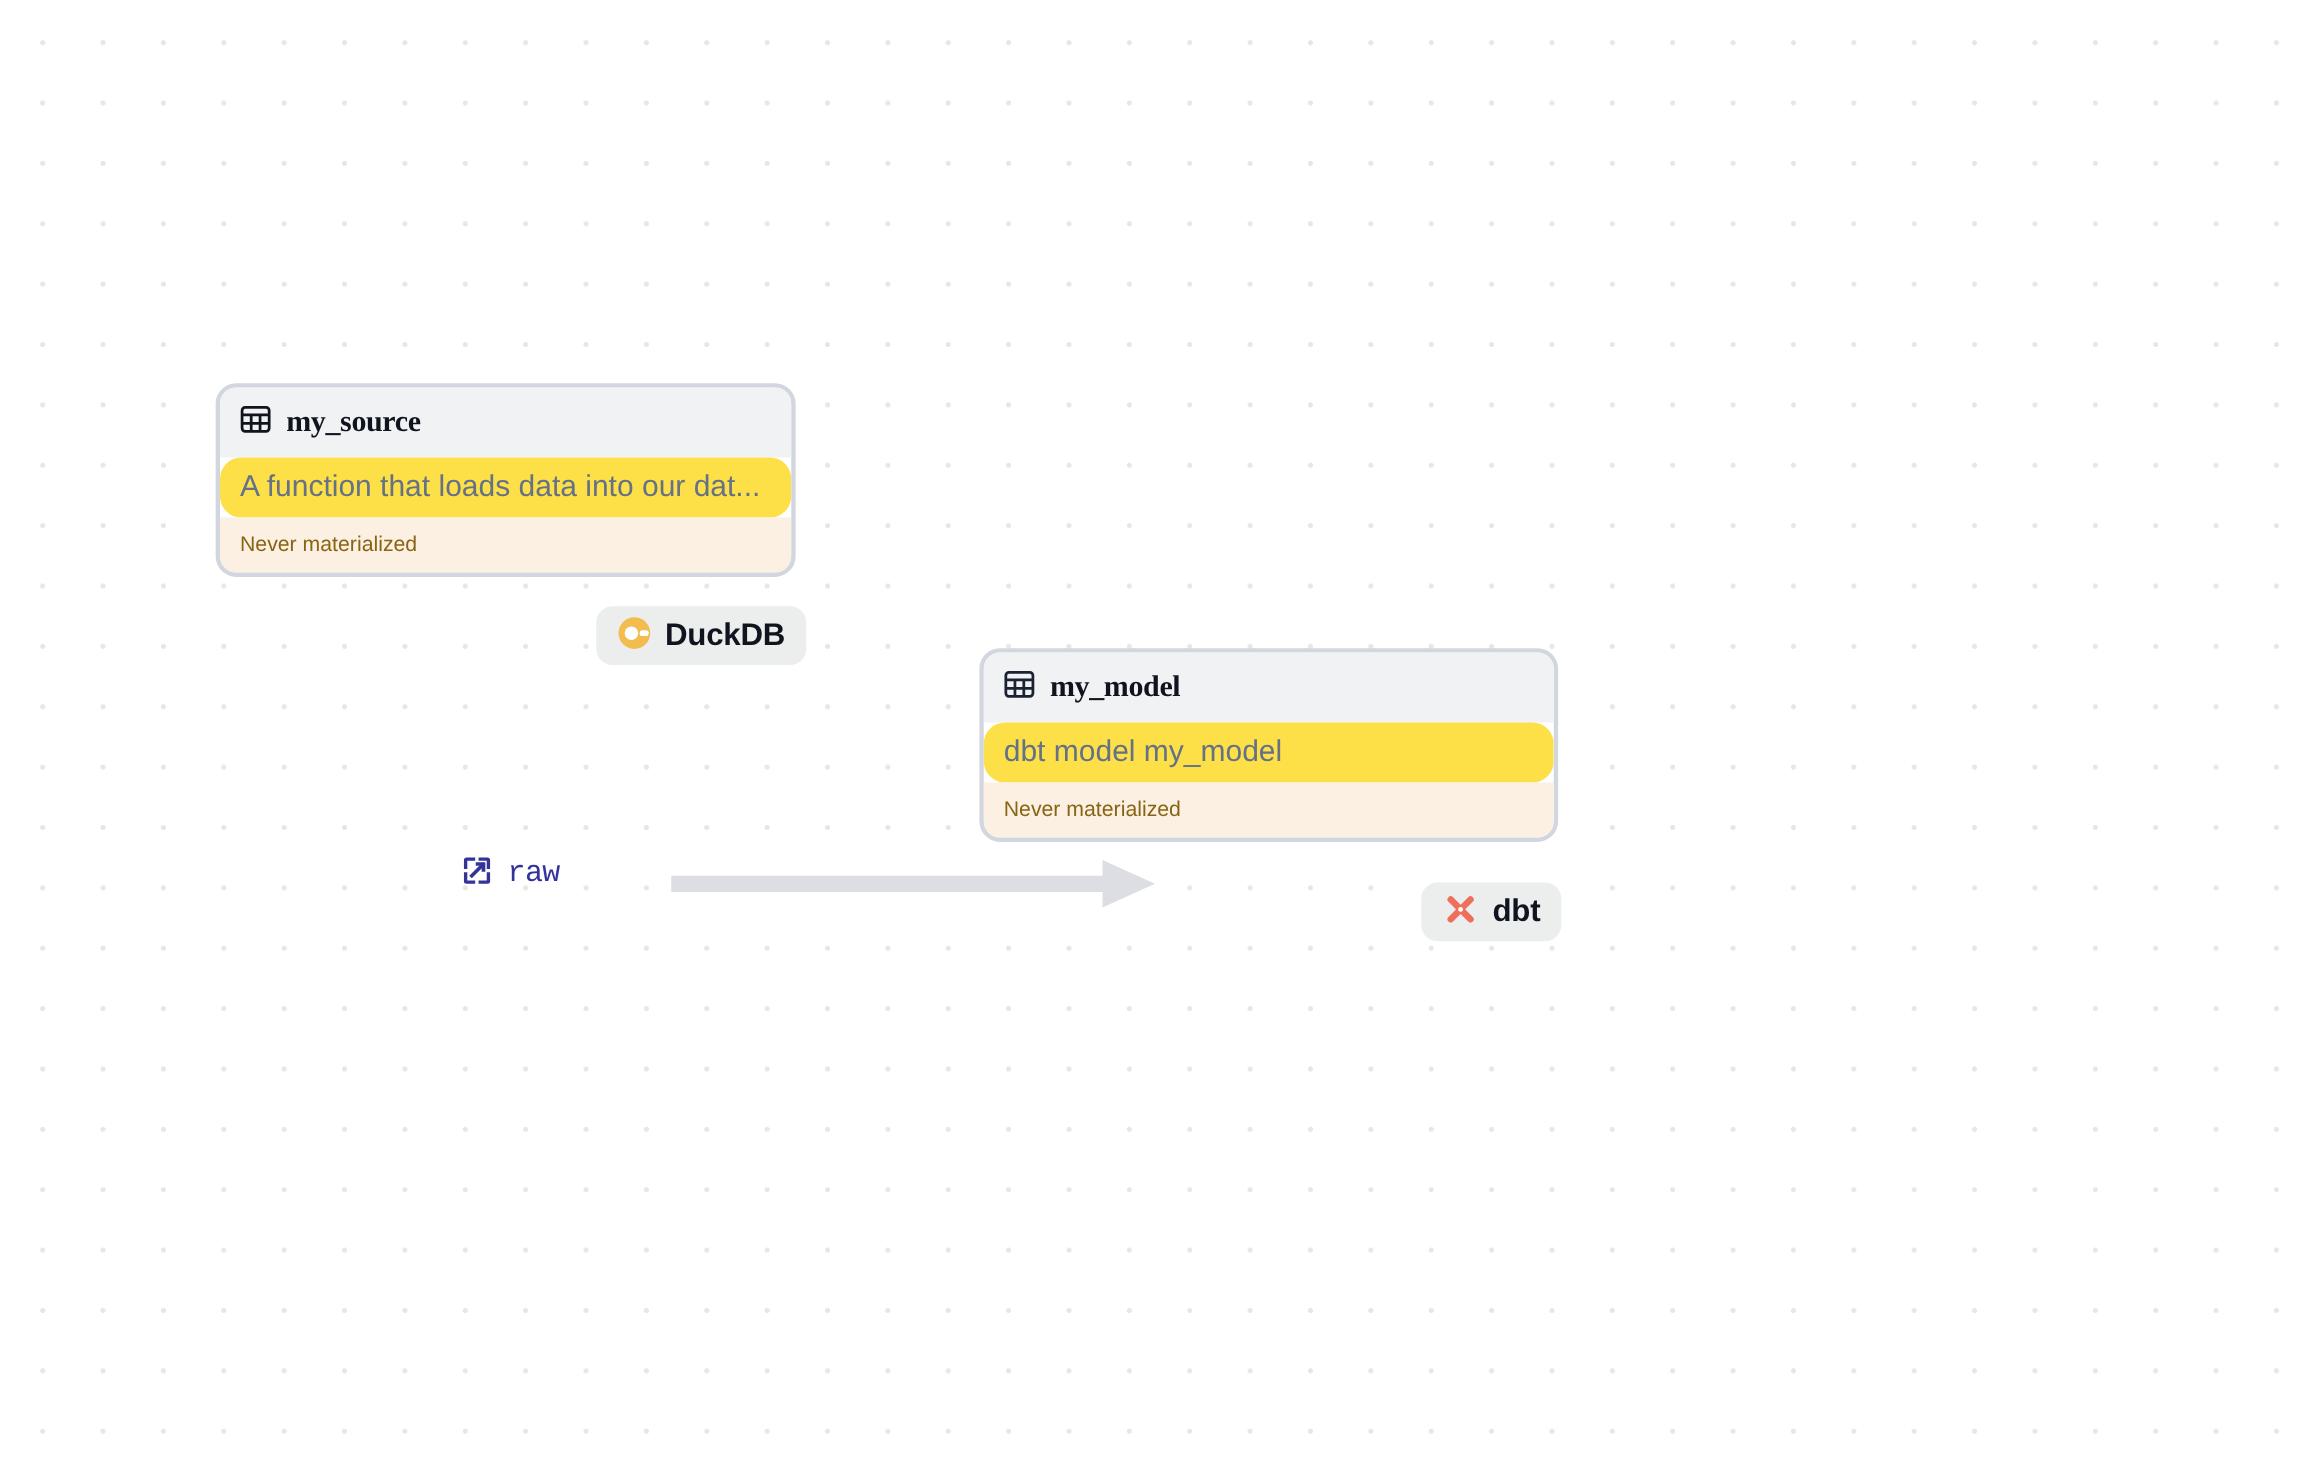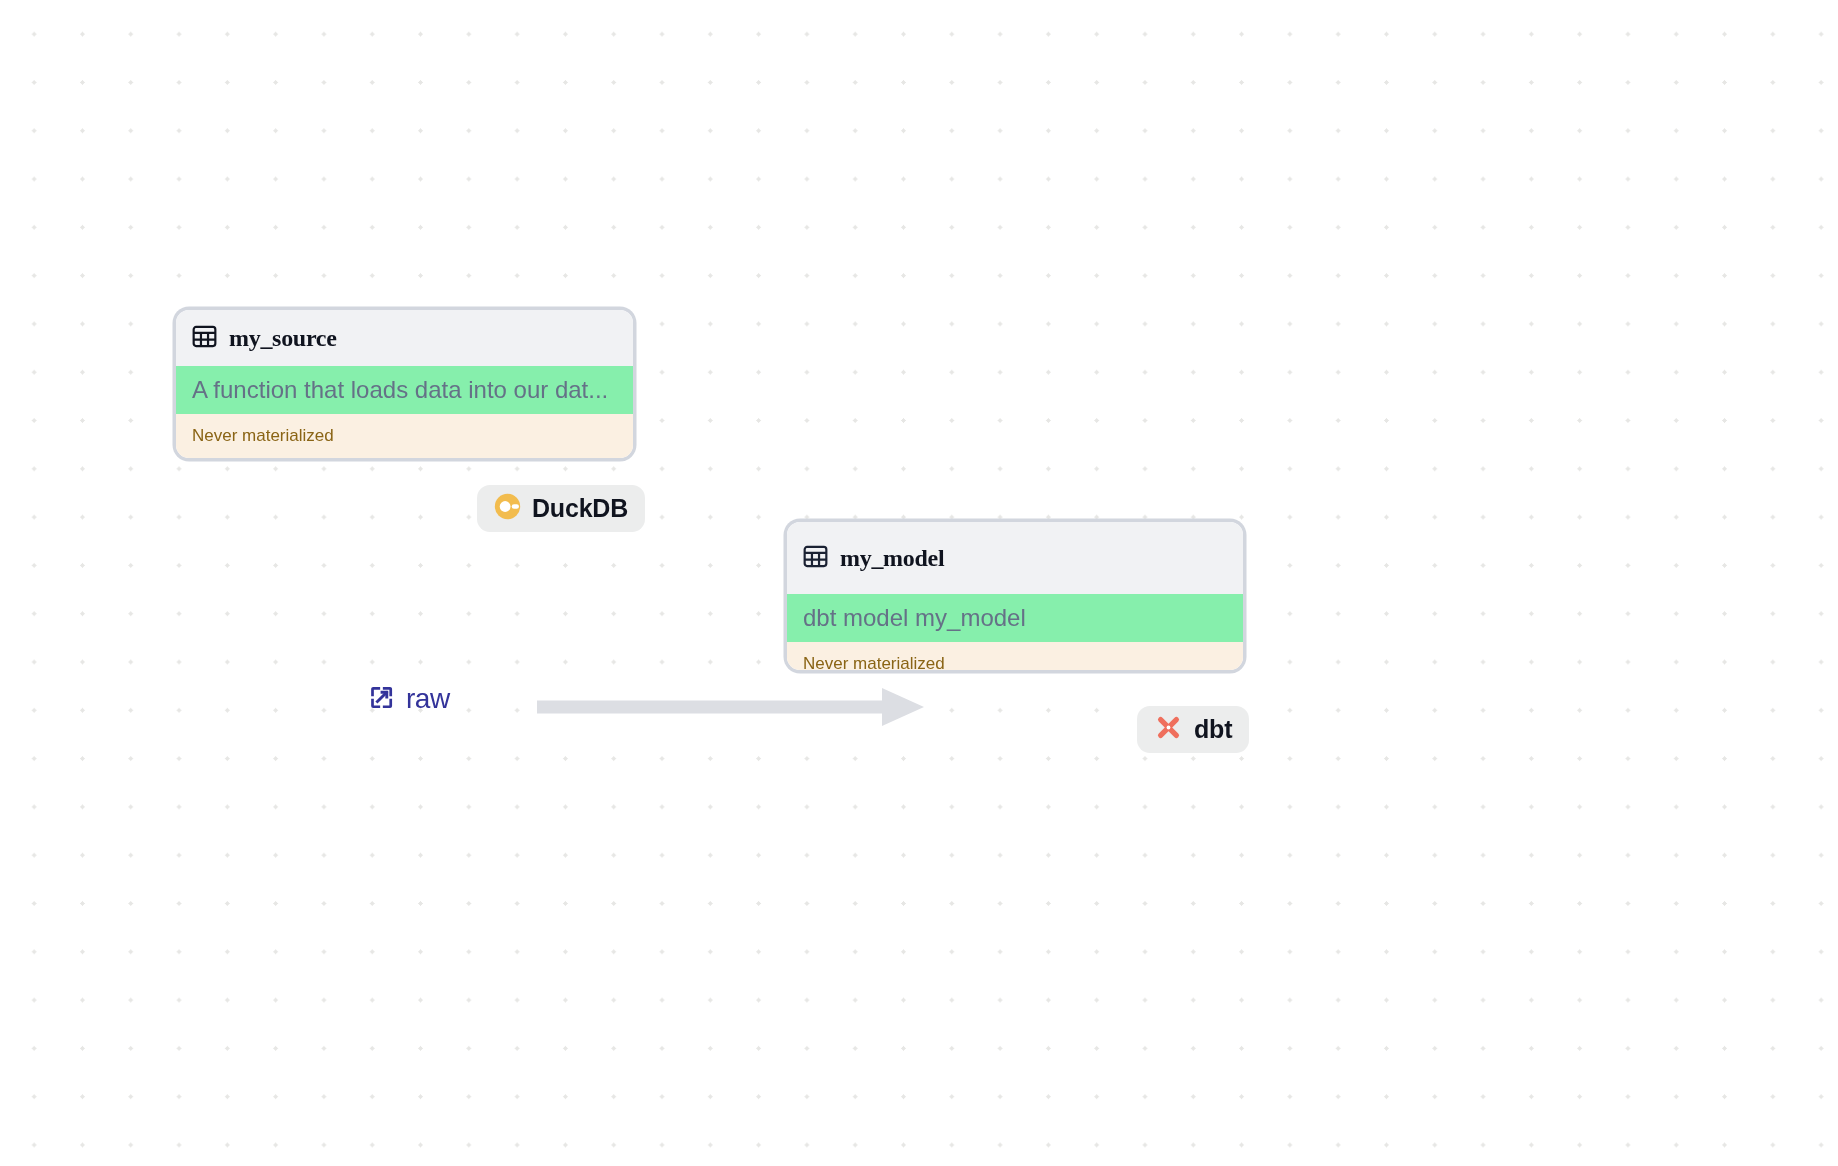--- a/index.html
+++ b/index.html
@@ -42,29 +42,30 @@
   }
   .node-title {
     font-family: Liberation Serif, serif;
     font-weight: 700;
     font-size: 24px;
     color: #10141f;
     letter-spacing: -0.3px;
     white-space: nowrap;
   }
   .node-desc {
-    background: #86efac;
+    background: #fde047;
     display: flex;
     align-items: center;
     padding: 0 16px;
     box-sizing: border-box;
     font-size: 24px;
     color: #657187;
     white-space: nowrap;
     overflow: hidden;
+    border-radius: 17px;
   }
   .node-status {
     background: #fbf0e2;
     display: flex;
     align-items: center;
     padding: 0 16px;
     box-sizing: border-box;
     font-size: 17px;
     color: #8a6415;
     white-space: nowrap;
@@ -103,22 +104,22 @@
     height: 1166px;
     pointer-events: none;
   }
   .edge-label {
     position: absolute;
     display: flex;
     align-items: center;
     gap: 11px;
   }
   .edge-label-text {
-    font-family: Liberation Sans, sans-serif;
-    font-size: 28px;
+    font-family: Liberation Mono, monospace;
+    font-size: 24px;
     color: #33339a;
     letter-spacing: -0.5px;
     white-space: nowrap;
   }
   .ext-icon { flex: 0 0 auto; display: block; }
 </style>
 </head>
 <body>
 
 <div id="canvas">
@@ -170,21 +171,21 @@
         <path d="M14.4 20.2 H19.6 a0.6 0.6 0 0 0 0.6 -0.6 V14.4" fill="none" stroke="#33339a" stroke-width="2.4" stroke-linecap="square"></path>
         <path d="M8.4 15.6 L16.2 7.8" stroke="#33339a" stroke-width="2.6" stroke-linecap="square"></path>
         <path d="M11.2 7.3 H16.7 V12.8" fill="none" stroke="#33339a" stroke-width="2.6" stroke-linejoin="miter"></path>
       </svg>
     </span>
     <span class="edge-label-text">raw</span>
   </div>
 
   <div class="node" id="node-my-model" style="left:787px; top:522px; width:456px; height:148px;">
 
-    <div class="node-header" style="height:72px;">
+    <div class="node-header" style="height:56px;">
       <span class="table-icon">
         <svg width="25" height="25" viewBox="0 0 24 24" xmlns="http://www.w3.org/2000/svg">
           <rect x="1.6" y="2.8" width="20.8" height="18.4" rx="2.4" fill="none" stroke="#1b2233" stroke-width="2.1"></rect>
           <line x1="1.6" y1="8.6" x2="22.4" y2="8.6" stroke="#1b2233" stroke-width="2.1"></line>
           <line x1="1.6" y1="15" x2="22.4" y2="15" stroke="#1b2233" stroke-width="2.1"></line>
           <line x1="8.6" y1="8.6" x2="8.6" y2="21.2" stroke="#1b2233" stroke-width="2.1"></line>
           <line x1="15.4" y1="8.6" x2="15.4" y2="21.2" stroke="#1b2233" stroke-width="2.1"></line>
         </svg>
       </span>
       <span class="node-title">my_model</span>

